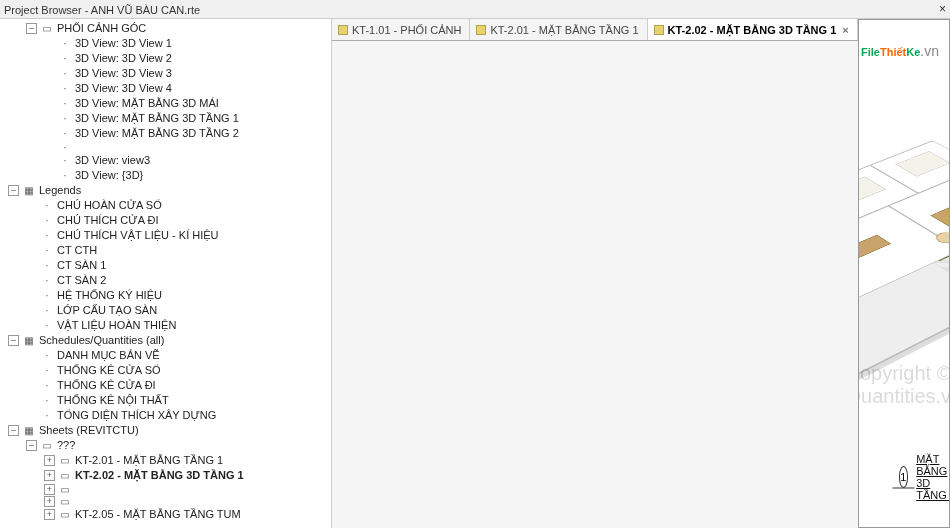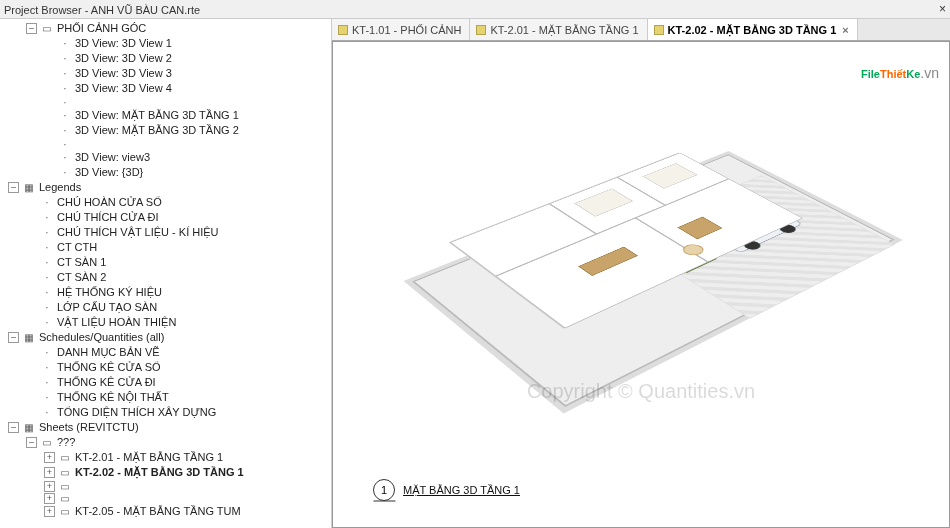--- a/index.html
+++ b/index.html
@@ -9,21 +9,21 @@
 .main{flex:1;display:flex;overflow:hidden}
 .sidebar{width:332px;border-right:1px solid #ccc;overflow-y:auto;overflow-x:hidden;background:#fff;position:relative}
 .tree{padding:2px 0}
 .tree-row{display:flex;align-items:center;white-space:nowrap;line-height:15px;padding:0;cursor:pointer;color:#222}
 .tree-row .indent{display:inline-block}
 .tree-row .tog{width:11px;height:11px;border:1px solid #999;display:inline-flex;align-items:center;justify-content:center;margin-right:4px;font-size:9px;line-height:1;color:#555;background:#fff}
 .tree-row .tog.empty{border:none;background:transparent}
 .tree-row .ico{width:12px;height:12px;margin-right:4px;display:inline-flex;align-items:center;justify-content:center;font-size:10px;color:#555}
 .tree-row .lbl{color:#222}
 .tree-row.bold .lbl{font-weight:700}
-.content{flex:1;display:flex;flex-direction:column;background:#f5f5f5}
+.content{flex:1;display:flex;flex-direction:row;background:#f5f5f5}
 .tabs{display:flex;background:#e8e8e8;border-bottom:1px solid #aaa;height:22px}
 .tab{display:flex;align-items:center;gap:4px;padding:2px 8px 2px 6px;border-right:1px solid #ccc;background:#f4f4f4;color:#444;cursor:pointer;font-size:11px}
 .tab.active{background:#fff;font-weight:700;color:#000}
 .tab .sheet-ico{width:10px;height:10px;background:#e6d26f;border:1px solid #b3a24e;display:inline-block}
 .tab .x{margin-left:2px;color:#777;font-size:11px}
 .viewport{flex:1;position:relative;background:#fff;margin:0;border:1px solid #999;overflow:hidden}
 .watermark{position:absolute;top:18px;right:10px;font-size:20px;font-weight:700;z-index:5}
 .watermark .a{color:#0a5}
 .watermark .b{color:#f60}
 .watermark .c{color:#0a5}
@@ -96,20 +96,21 @@
         <div class="tree-row">
           <span class="indent" style="width: 44px;"></span>
           <span class="tog empty"></span>
           <span class="ico">·</span>
           <span class="lbl">3D View: 3D View 4</span>
         </div>
         <div class="tree-row">
           <span class="indent" style="width: 44px;"></span>
           <span class="tog empty"></span>
           <span class="ico">·</span>
+          <span class="lbl">3D View: MẶT BẰNG 3D MÁI</span>
         </div>
         <div class="tree-row">
           <span class="indent" style="width: 44px;"></span>
           <span class="tog empty"></span>
           <span class="ico">·</span>
           <span class="lbl">3D View: MẶT BẰNG 3D TẦNG 1</span>
         </div>
         <div class="tree-row">
           <span class="indent" style="width: 44px;"></span>
           <span class="tog empty"></span>

